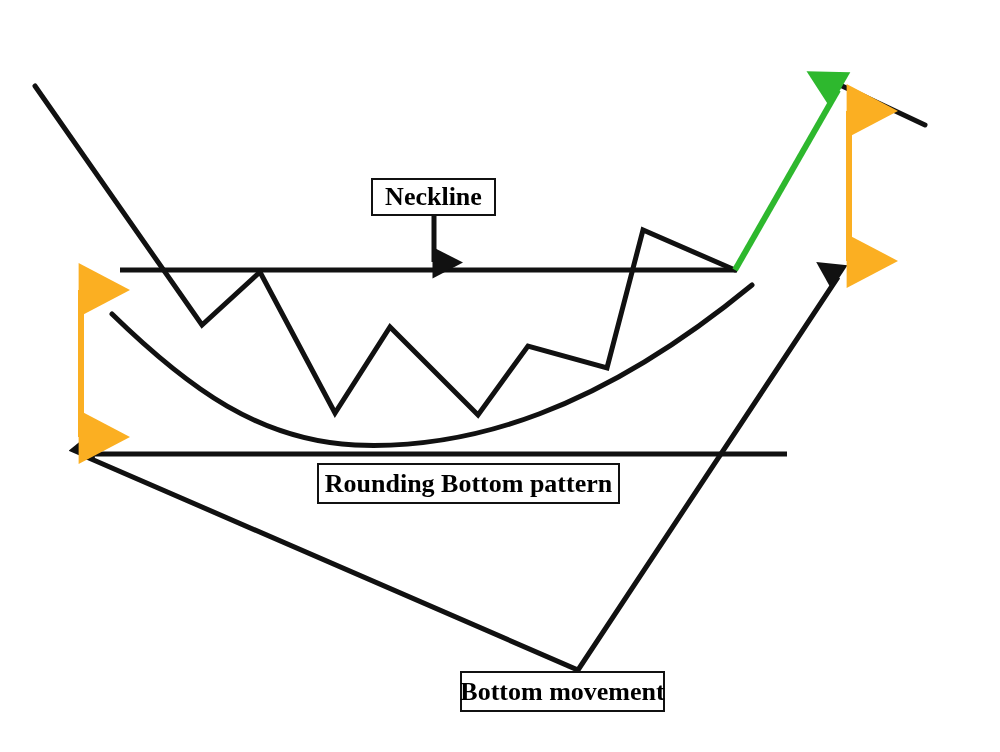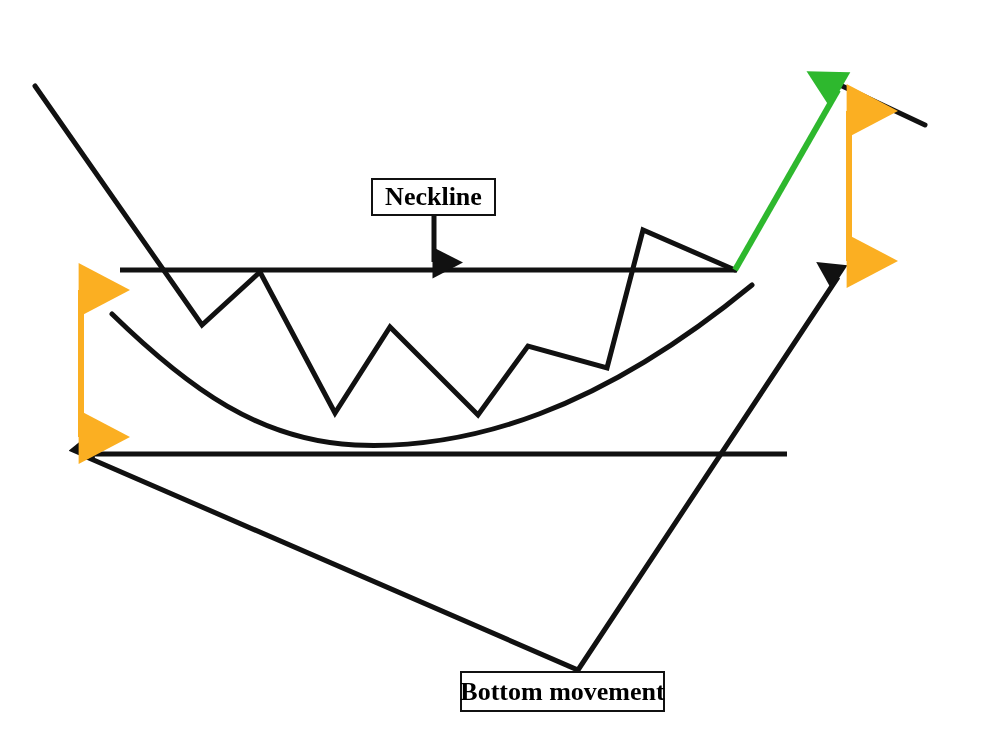--- a/index.html
+++ b/index.html
@@ -104,18 +104,21 @@
 
     <line x1="849" y1="111" x2="849" y2="261" stroke="#FBAF22" stroke-width="6" stroke-linecap="butt" marker-start="url(#arrow-orange-up)" marker-end="url(#arrow-orange-down)"></line>
 
     <line x1="434" y1="216" x2="434" y2="262" stroke="#111111" stroke-width="5" stroke-linecap="butt" marker-end="url(#arrow-black)"></line>
   </svg>
 
   <div class="label-box" id="label-neckline">
     <span>Neckline</span>
   </div>
 
+  <div class="label-box" id="label-rounding-bottom">
+    <span>Rounding Bottom pattern</span>
+  </div>
 
   <div class="label-box" id="label-price-movement">
     <span>Bottom movement</span>
   </div>
 
 </div>
 
 </body></html>

